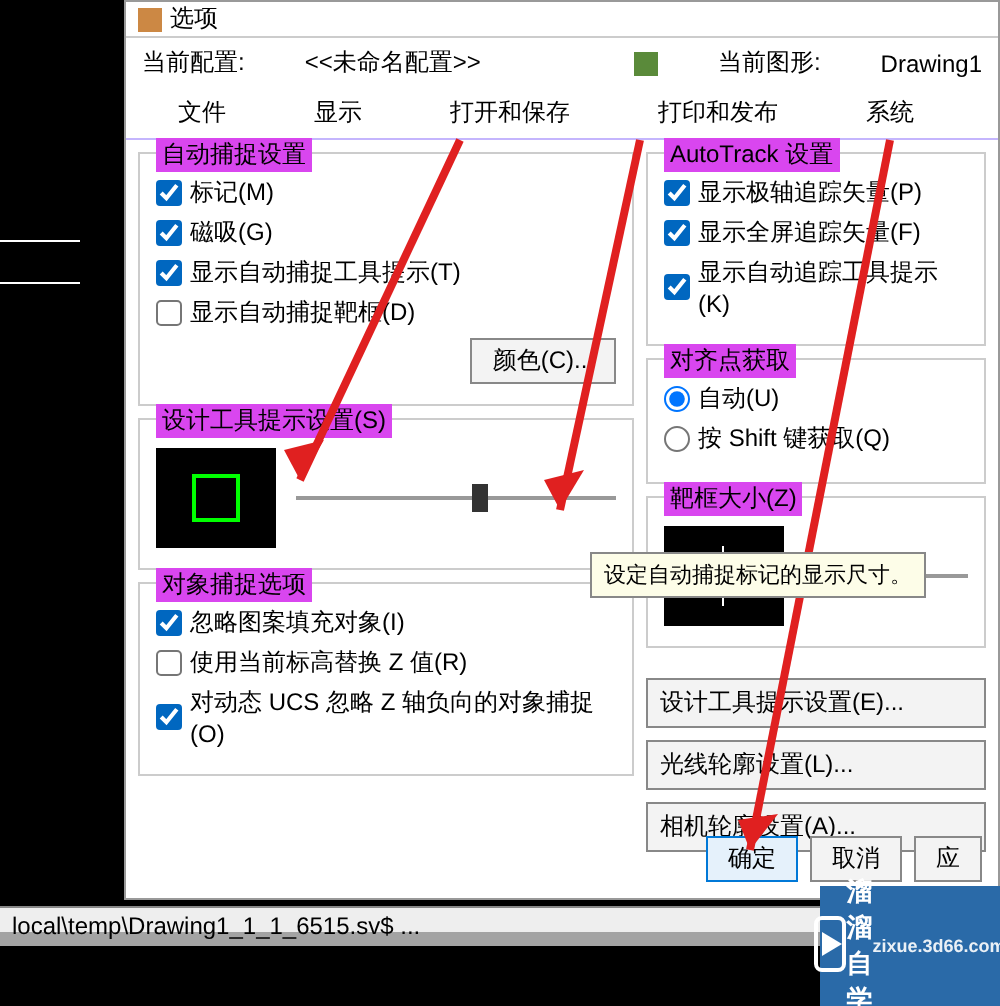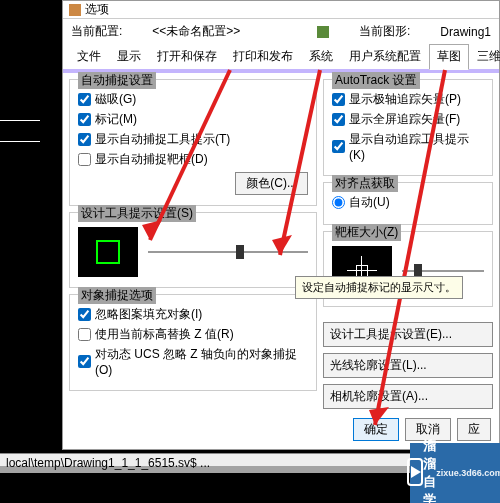--- a/index.html
+++ b/index.html
@@ -2,29 +2,29 @@
 <html><head>
 <meta charset="utf-8">
 <style>
 *{box-sizing:border-box;margin:0;padding:0;font-family:"Microsoft YaHei","SimSun",sans-serif;font-size:12px;}
 body{background:#000;width:500px;height:503px;overflow:hidden;position:relative;}
 .dialog{position:absolute;left:62px;top:0;width:438px;height:450px;background:#fff;border:1px solid #999;padding:0;}
 .titlebar{height:18px;background:#fff;border-bottom:1px solid #ccc;display:flex;align-items:center;padding:0 6px;}
 .titlebar .icon{width:12px;height:12px;background:#c84;margin-right:4px;}
 .row-top{padding:4px 8px;display:flex;gap:30px;align-items:center;}
 .row-top .lbl{color:#000;}
-.tabs{display:flex;border-bottom:4px solid #c4b5fd;padding:0 6px;}
+.tabs{display:flex;border-bottom:1px solid #c4b5fd;padding:0 18px;gap:28px;}
 .tab{padding:3px 7px;border:1px solid transparent;cursor:pointer;white-space:nowrap;}
 .tab.active{border:1px solid #aaa;border-bottom:1px solid #fff;background:#fff;margin-bottom:-1px;}
 .body{display:flex;padding:6px;gap:6px;}
 .col{display:flex;flex-direction:column;gap:6px;}
 .col.l{width:248px;}
 .col.r{width:170px;justify-content:flex-end;}
 .group{border:1px solid #ccc;padding:8px 8px 10px 8px;position:relative;}
-.group>.gtitle{position:absolute;top:-8px;left:8px;background:#a3a3a3;padding:0 3px;}
+.group>.gtitle{position:absolute;top:-8px;left:8px;background:#d946ef;padding:0 3px;}
 .chk{display:flex;align-items:center;gap:4px;margin:3px 0;}
 .chk input{width:13px;height:13px;accent-color:#0067c0;}
 .radio{display:flex;align-items:center;gap:4px;margin:3px 0;}
 .radio input{width:13px;height:13px;}
 .btn{border:1px solid #888;background:#f3f3f3;padding:2px 10px;cursor:pointer;}
 .btn.primary{border:1px solid #0078d7;background:#e5f1fb;}
 .colorbtn{display:flex;justify-content:flex-end;margin-top:4px;}
 .marker-preview{width:60px;height:50px;background:#000;display:flex;align-items:center;justify-content:center;}
 .marker-preview .sq{width:24px;height:24px;border:2px solid #0f0;}
 .slider{flex:1;display:flex;align-items:center;}
@@ -80,25 +80,25 @@
     <div class="tab active">草图</div>
     <div class="tab">三维建模</div>
   </div>
 
   <div class="body">
     <div class="col l">
       <div class="group">
         <span class="gtitle">自动捕捉设置</span>
         <label class="chk">
             <input type="checkbox" checked="" style="">
+            <span>标记(M)</span>
+          </label>
+        <label class="chk">
+            <input type="checkbox" checked="" style="">
             <span>磁吸(G)</span>
-          </label>
-        <label class="chk">
-            <input type="checkbox" checked="" style="">
-            <span>标记(M)</span>
           </label>
         <label class="chk">
             <input type="checkbox" checked="" style="">
             <span>显示自动捕捉工具提示(T)</span>
           </label>
         <label class="chk">
             <input type="checkbox" style="">
             <span>显示自动捕捉靶框(D)</span>
           </label>
         <div class="colorbtn">
@@ -152,20 +152,24 @@
             <input type="checkbox" checked="" style="">
             <span>显示自动追踪工具提示(K)</span>
           </label>
       </div>
 
       <div class="group">
         <span class="gtitle">对齐点获取</span>
         <label class="radio">
             <input type="radio" name="al" checked="" style="">
             <span>自动(U)</span>
+          </label>
+        <label class="radio">
+            <input type="radio" name="al" style="">
+            <span>按 Shift 键获取(Q)</span>
           </label>
       </div>
 
       <div class="group">
         <span class="gtitle">靶框大小(Z)</span>
         <div style="display:flex;gap:10px;align-items:center;padding-top:6px">
           <div class="target-preview">
               <div class="cross">
                 <div class="box"></div>
               </div>

